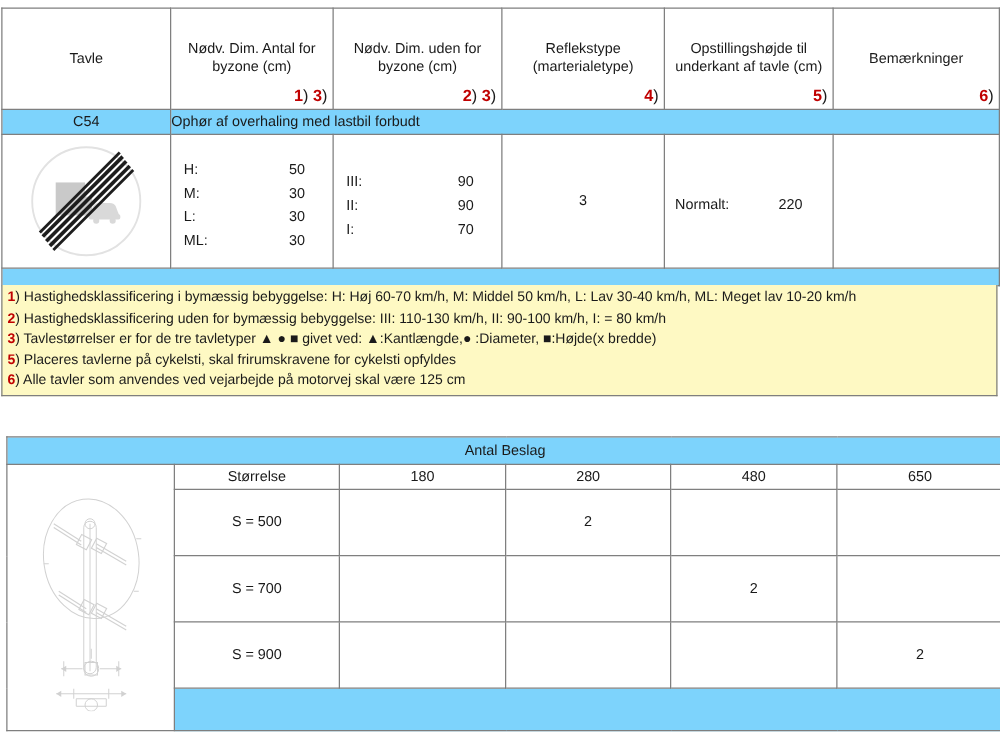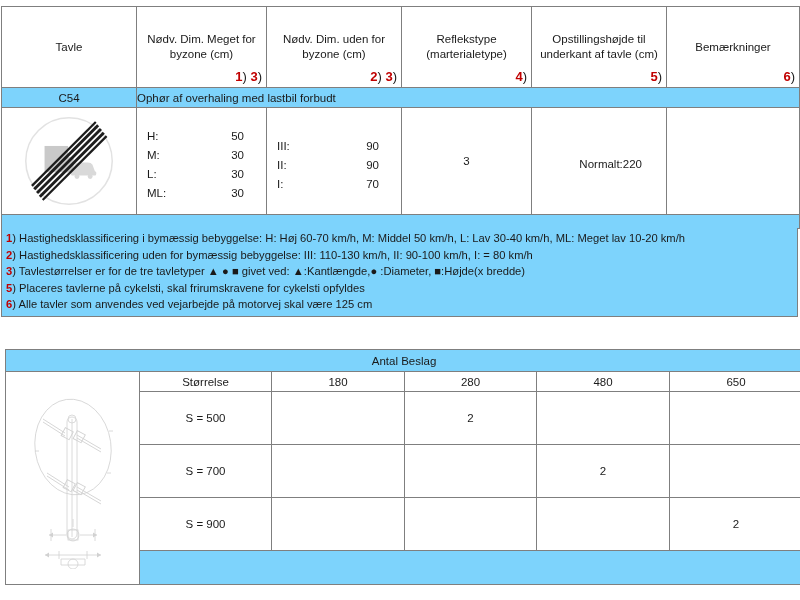--- a/index.html
+++ b/index.html
@@ -96,39 +96,39 @@
     text-align: center;
     font-size: 11.5px;
   }
   .height-box {
     padding: 6px 10px 0 8px;
     height: 100%;
     box-sizing: border-box;
   }
   .height-line {
     display: flex;
-    justify-content: flex-end;
+    justify-content: space-between;
     line-height: 17px;
     font-size: 11.5px;
   }
 
   
   .band-sep { height: 13px; }
 
   
   .notes {
     position: absolute;
     left: 1px;
     top: 228px;
     width: 797px;
     box-sizing: border-box;
     border-left: 1px solid #7f7f7f;
     border-right: 1px solid #7f7f7f;
     border-bottom: 1px solid #7f7f7f;
-    background: #7dd3fc;
+    background: #fef9c3;
     padding: 2px 0 3px 4px;
   }
   .note {
     font-size: 11.2px;
     line-height: 16.5px;
     color: #1a1a1a;
     white-space: nowrap;
   }
   .note .num { color: #c00000; font-weight: bold; }
 
@@ -182,21 +182,21 @@
         <col style="width:135px">
         <col style="width:133px">
     </colgroup>
     <tbody>
 
       <tr>
         <td class="hdr-cell">
           <span class="hdr-title">Tavle</span>
         </td>
         <td class="hdr-cell">
-          <span class="hdr-title">Nødv. Dim. Meget for byzone (cm)</span>
+          <span class="hdr-title">Nødv. Dim. Antal for byzone (cm)</span>
           <span class="fn"><span class="num">1</span>) <span class="num">3</span>)</span>
         </td>
         <td class="hdr-cell">
           <span class="hdr-title">Nødv. Dim. uden for byzone (cm)</span>
           <span class="fn"><span class="num">2</span>) <span class="num">3</span>)</span>
         </td>
         <td class="hdr-cell">
           <span class="hdr-title">Reflekstype (marterialetype)</span>
           <span class="fn"><span class="num">4</span>)</span>
         </td>

